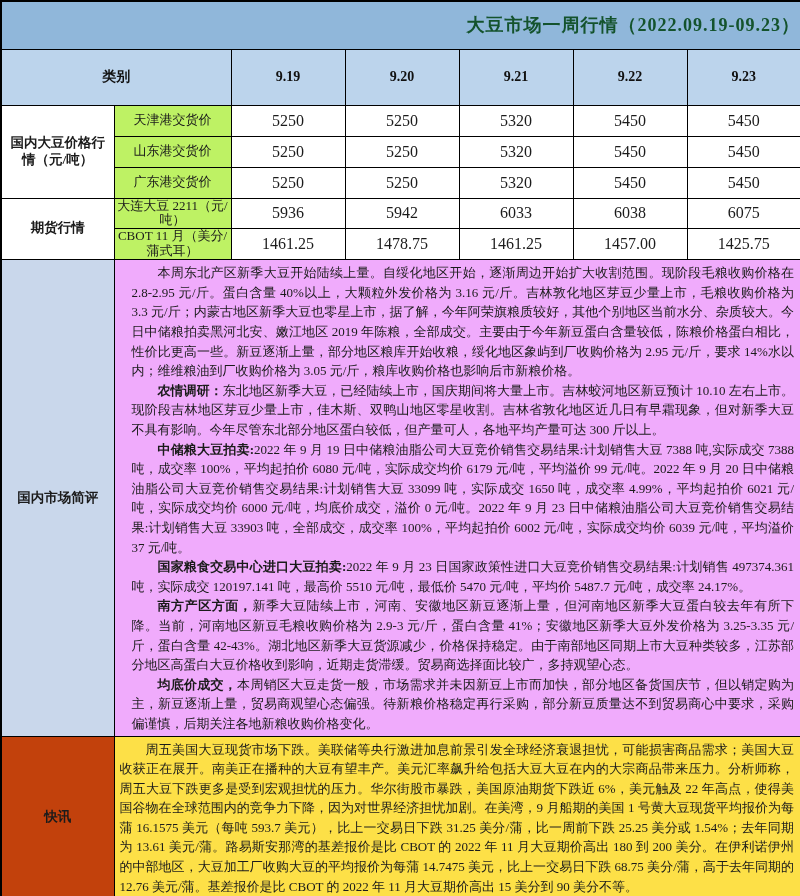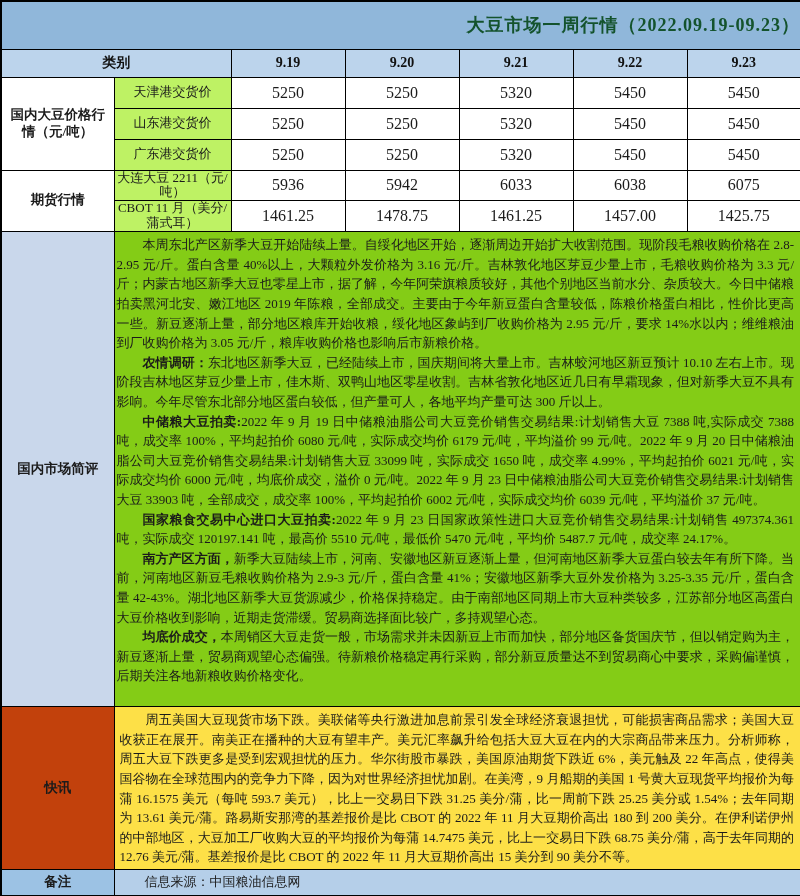--- a/index.html
+++ b/index.html
@@ -11,21 +11,21 @@
   table.report{
     width:800px;height:896px;border-collapse:collapse;table-layout:fixed;
     border:2px solid #000;
   }
   td{border:1px solid #000;padding:0;overflow:hidden;box-sizing:border-box;}
   
   col.cA{width:113px;} col.cB{width:117px;}
   col.cD{width:114px;}
   
   tr.r-title{height:48px;}
-  tr.r-head{height:28px;margin-left:11px;}
+  tr.r-head{height:56px;margin-left:11px;}
   tr.r-price{height:31px;}
   tr.r-fut{height:28px;}
   tr.r-review{height:475px;}
   tr.r-news{height:158px;}
   tr.r-note{height:26px;}
 
   td.title-cell{
     background:#90B7DA;text-align:right;vertical-align:middle;
     font-size:18px;font-weight:bold;color:#14532d;letter-spacing:1px;
   }
@@ -43,21 +43,21 @@
   }
   td.val-cell{
     background:#ffffff;text-align:center;vertical-align:middle;
     font-size:16px;
   }
   td.review-label{
     background:#C9D7EB;text-align:center;vertical-align:middle;
     font-size:13.5px;font-weight:bold;
   }
   td.review-body{
-    background:#84cc16;vertical-align:top;padding:3px 6px 2px 2px;
+    background:#f0abfc;vertical-align:top;padding:3px 6px 2px 17px;
   }
   td.news-label{
     background:#c2410c;text-align:center;vertical-align:middle;
     font-size:13.5px;font-weight:bold;
   }
   td.news-body{
     background:#fde047;vertical-align:top;padding:3px 6px 2px 5px;
   }
   td.note-label{
     background:#9CC2E4;text-align:center;vertical-align:middle;

